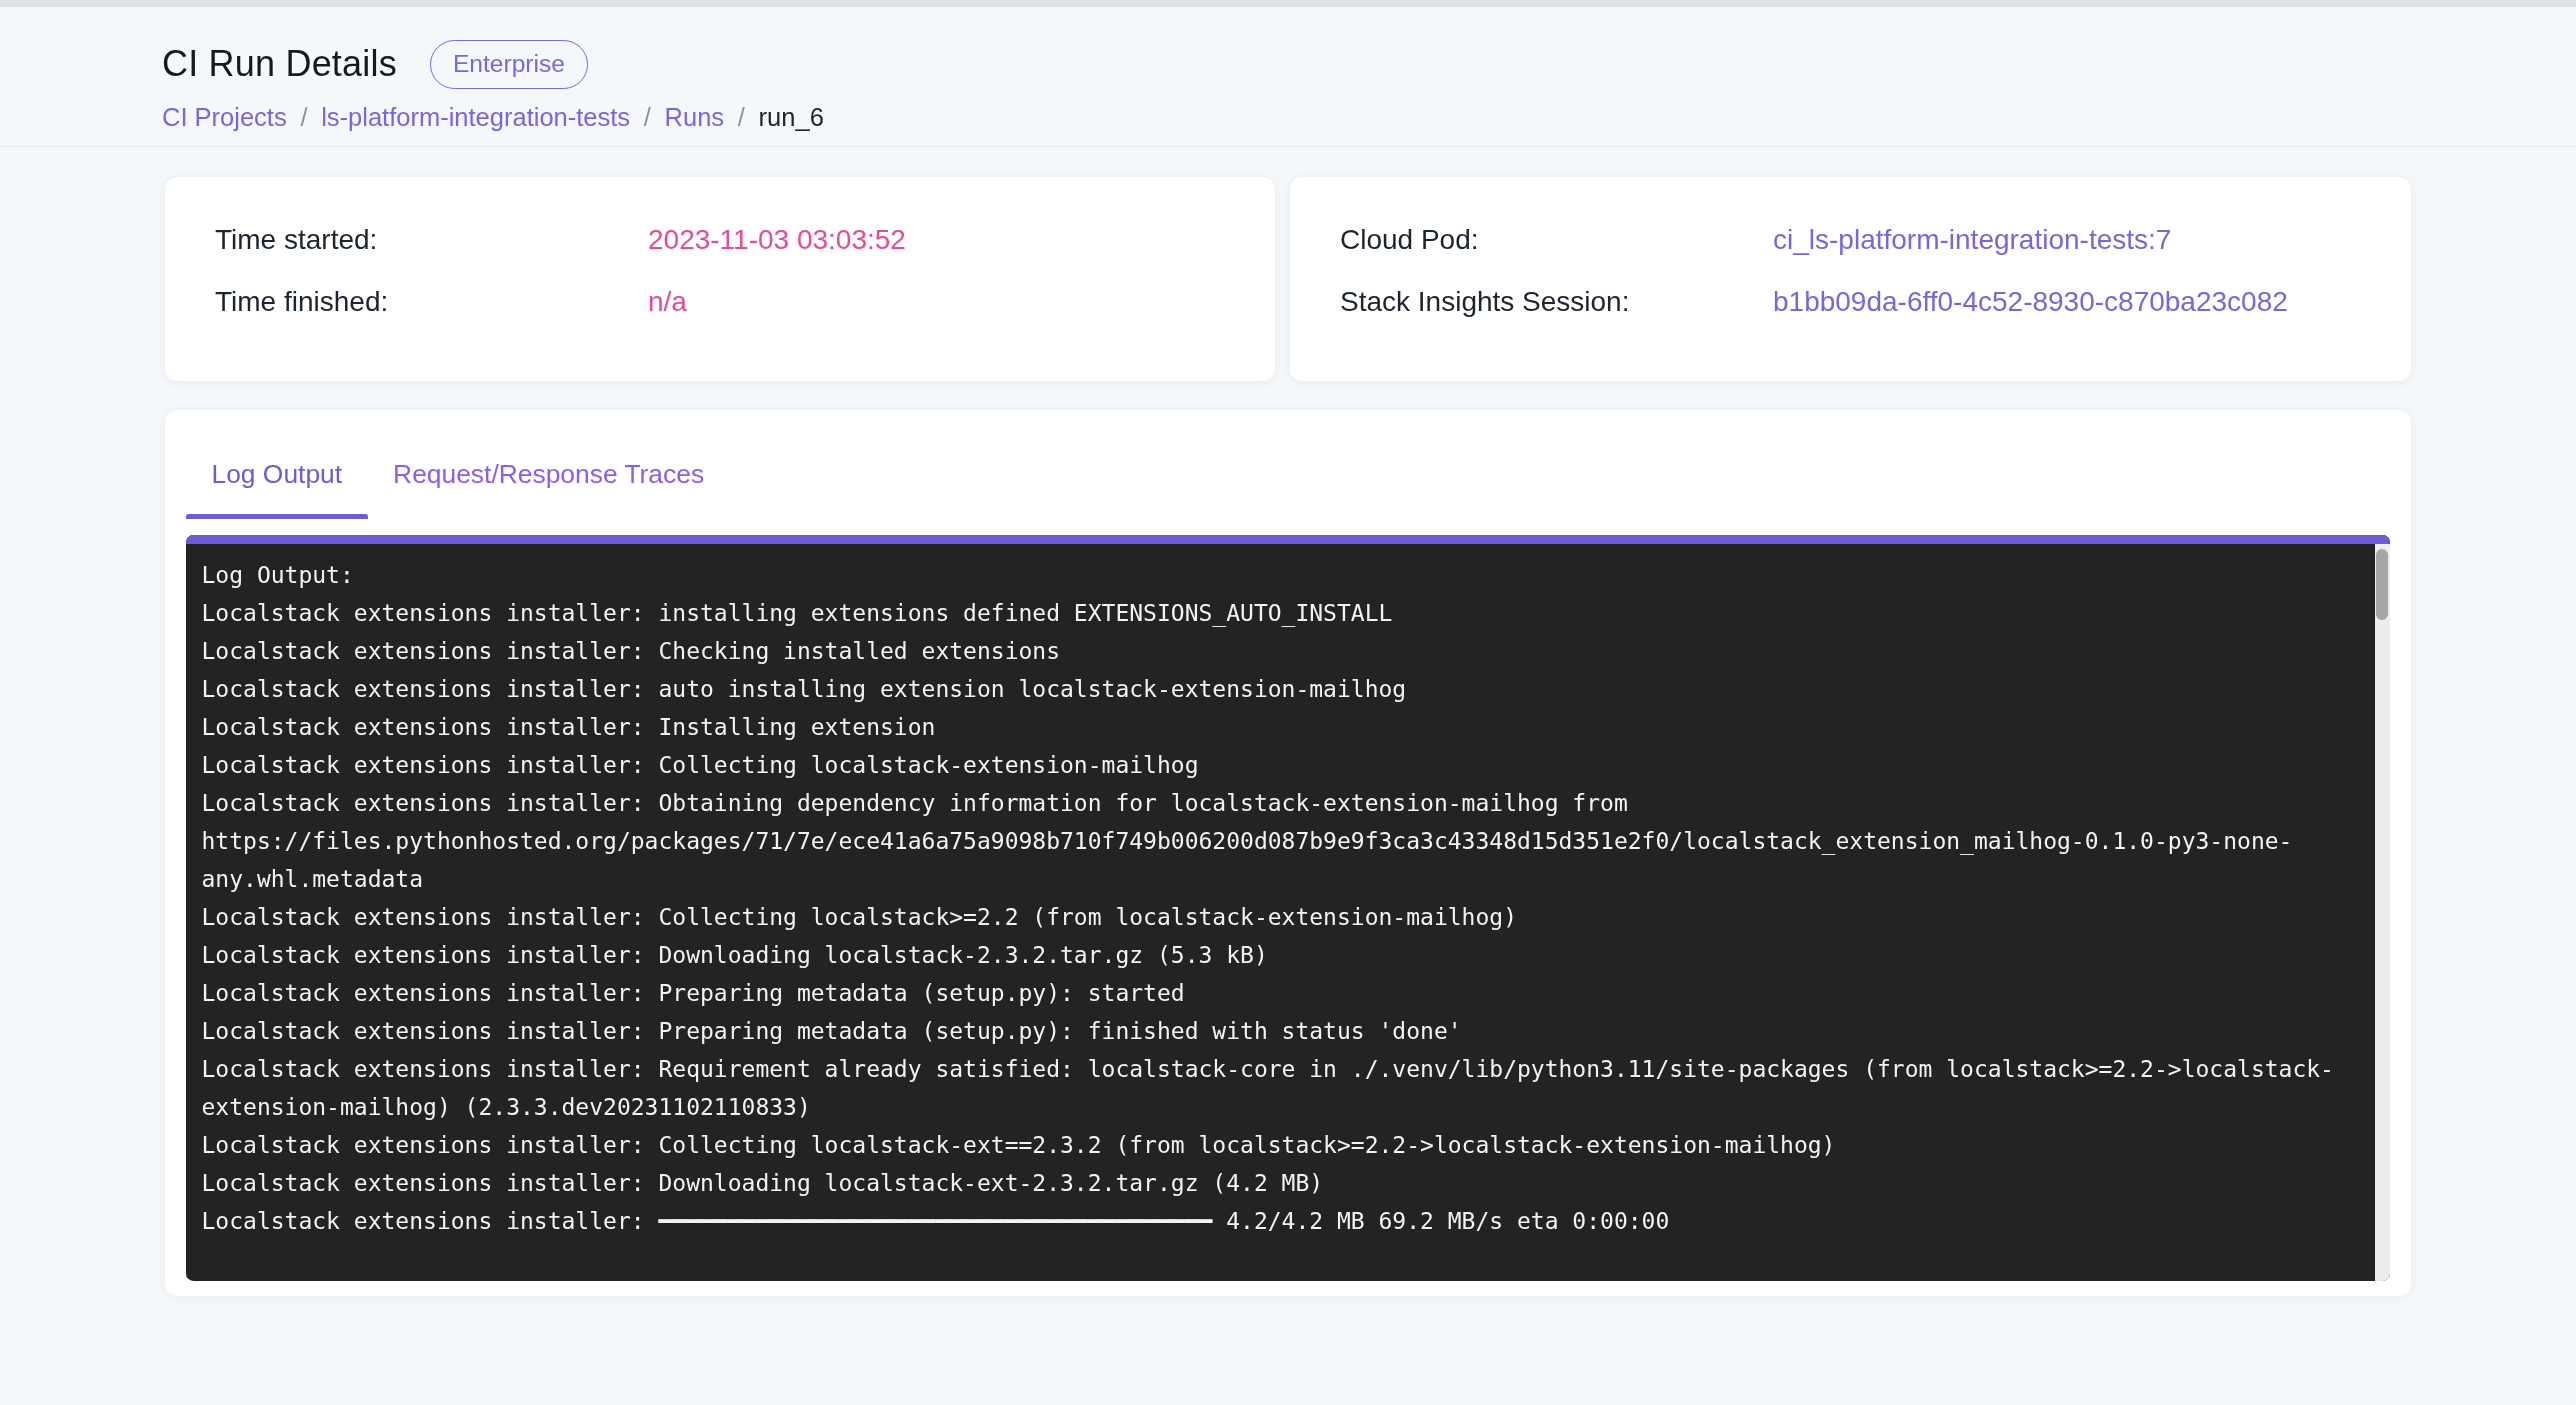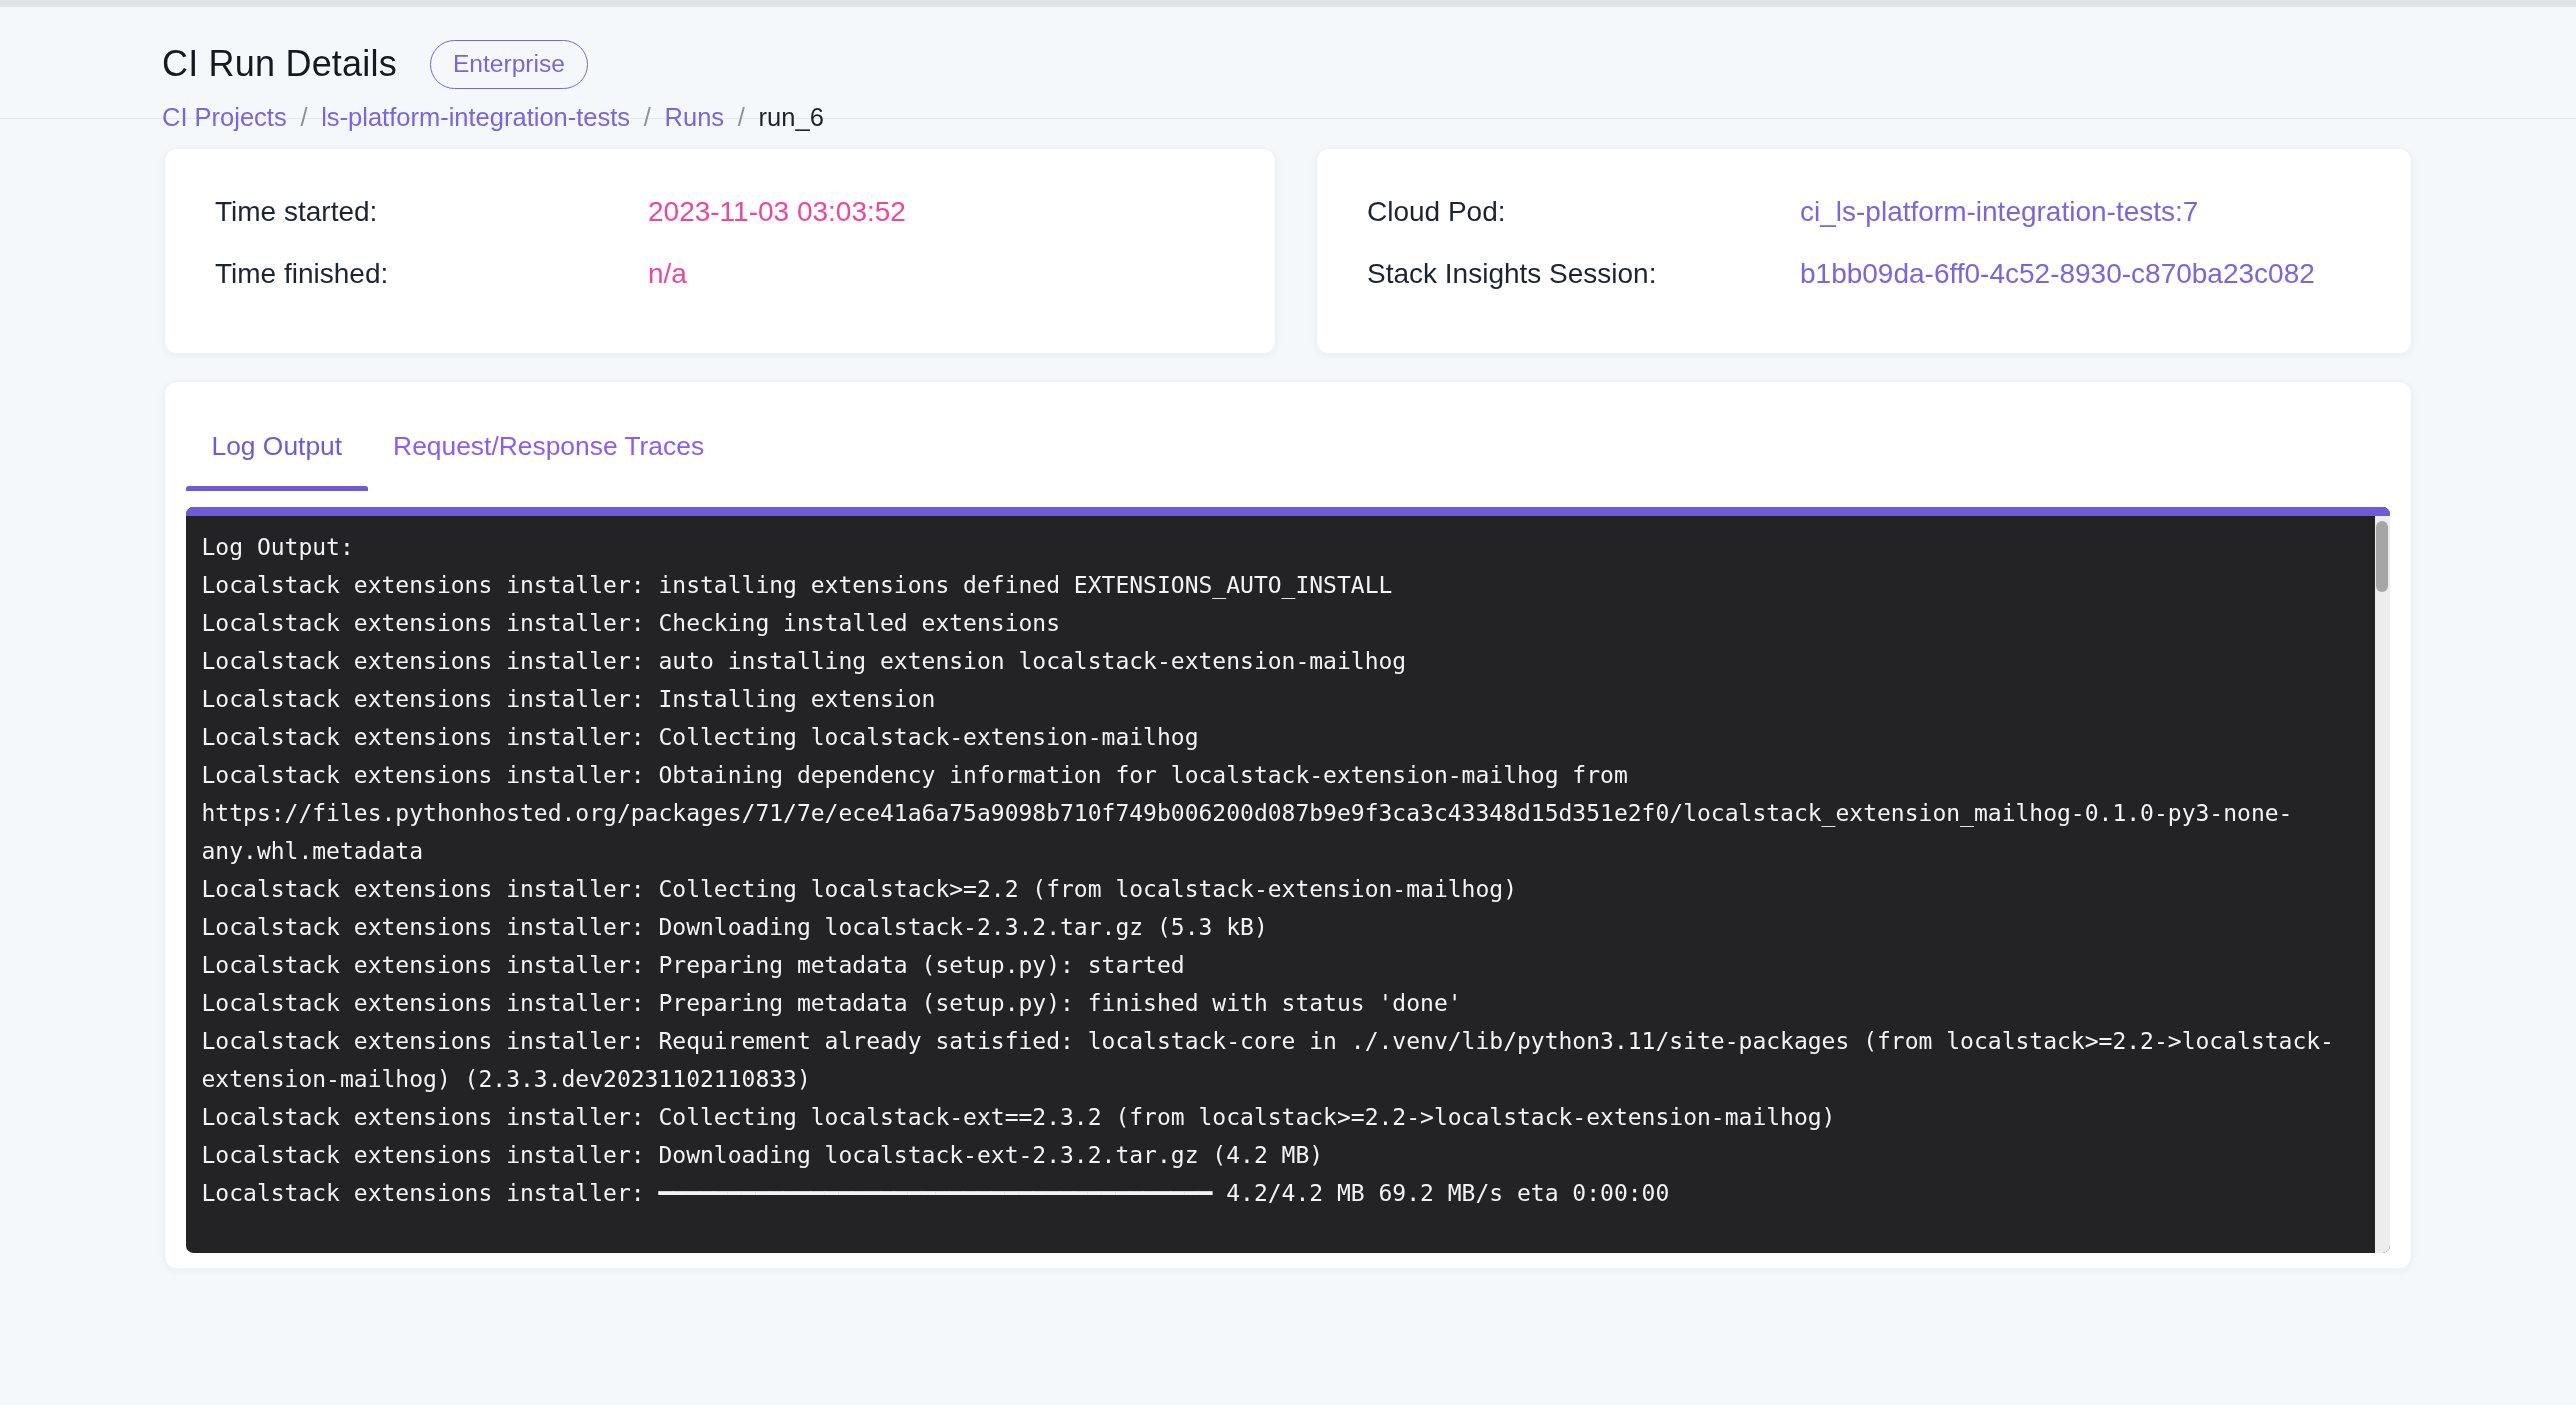--- a/index.html
+++ b/index.html
@@ -12,21 +12,21 @@
   html, body { width: 2576px; height: 1406px; overflow: hidden; }
   body {
     background: var(--page-bg);
     font-family: "Liberation Sans", sans-serif;
     color: #1c242e;
   }
   .top-strip { height: 7.3px; width: 100%; background: #dfe3e7; }
 
   
   .header {
-    height: 112px;
+    height: 140px;
     padding: 33px 0 0 162px;
     border-bottom: 1.8px solid #e4e8ec;
   }
   .title-row { display: flex; align-items: center; gap: 33px; }
   .page-title {
     font-size: 36px;
     font-weight: 500;
     color: #141a21;
     letter-spacing: 0.2px;
   }
@@ -45,21 +45,21 @@
     display: flex;
     gap: 13.7px;
     font-size: 25.5px;
     align-items: center;
   }
   .crumb.link { color: var(--link); cursor: pointer; }
   .crumb.sep { color: #8a939c; }
   .crumb.current { color: #1d242c; }
 
   
-  .cards-row { display: flex; gap: 40px; margin: 29px 164px 0 164px; }
+  .cards-row { display: flex; gap: 13px; margin: 29px 164px 0 164px; }
   .card {
     background: #ffffff;
     border: 0.9px solid #eef1f5;
     border-radius: 12.8px;
     box-shadow: 0 1.8px 7.3px rgba(23,34,48,0.05);
   }
   .info-card { height: 206px; padding: 47px 0 0 50px; }
   .info-card.first { width: 1112px; }
   .info-card.second { flex: 1; }
   .info-row { display: flex; height: 62px; align-items: flex-start; }

